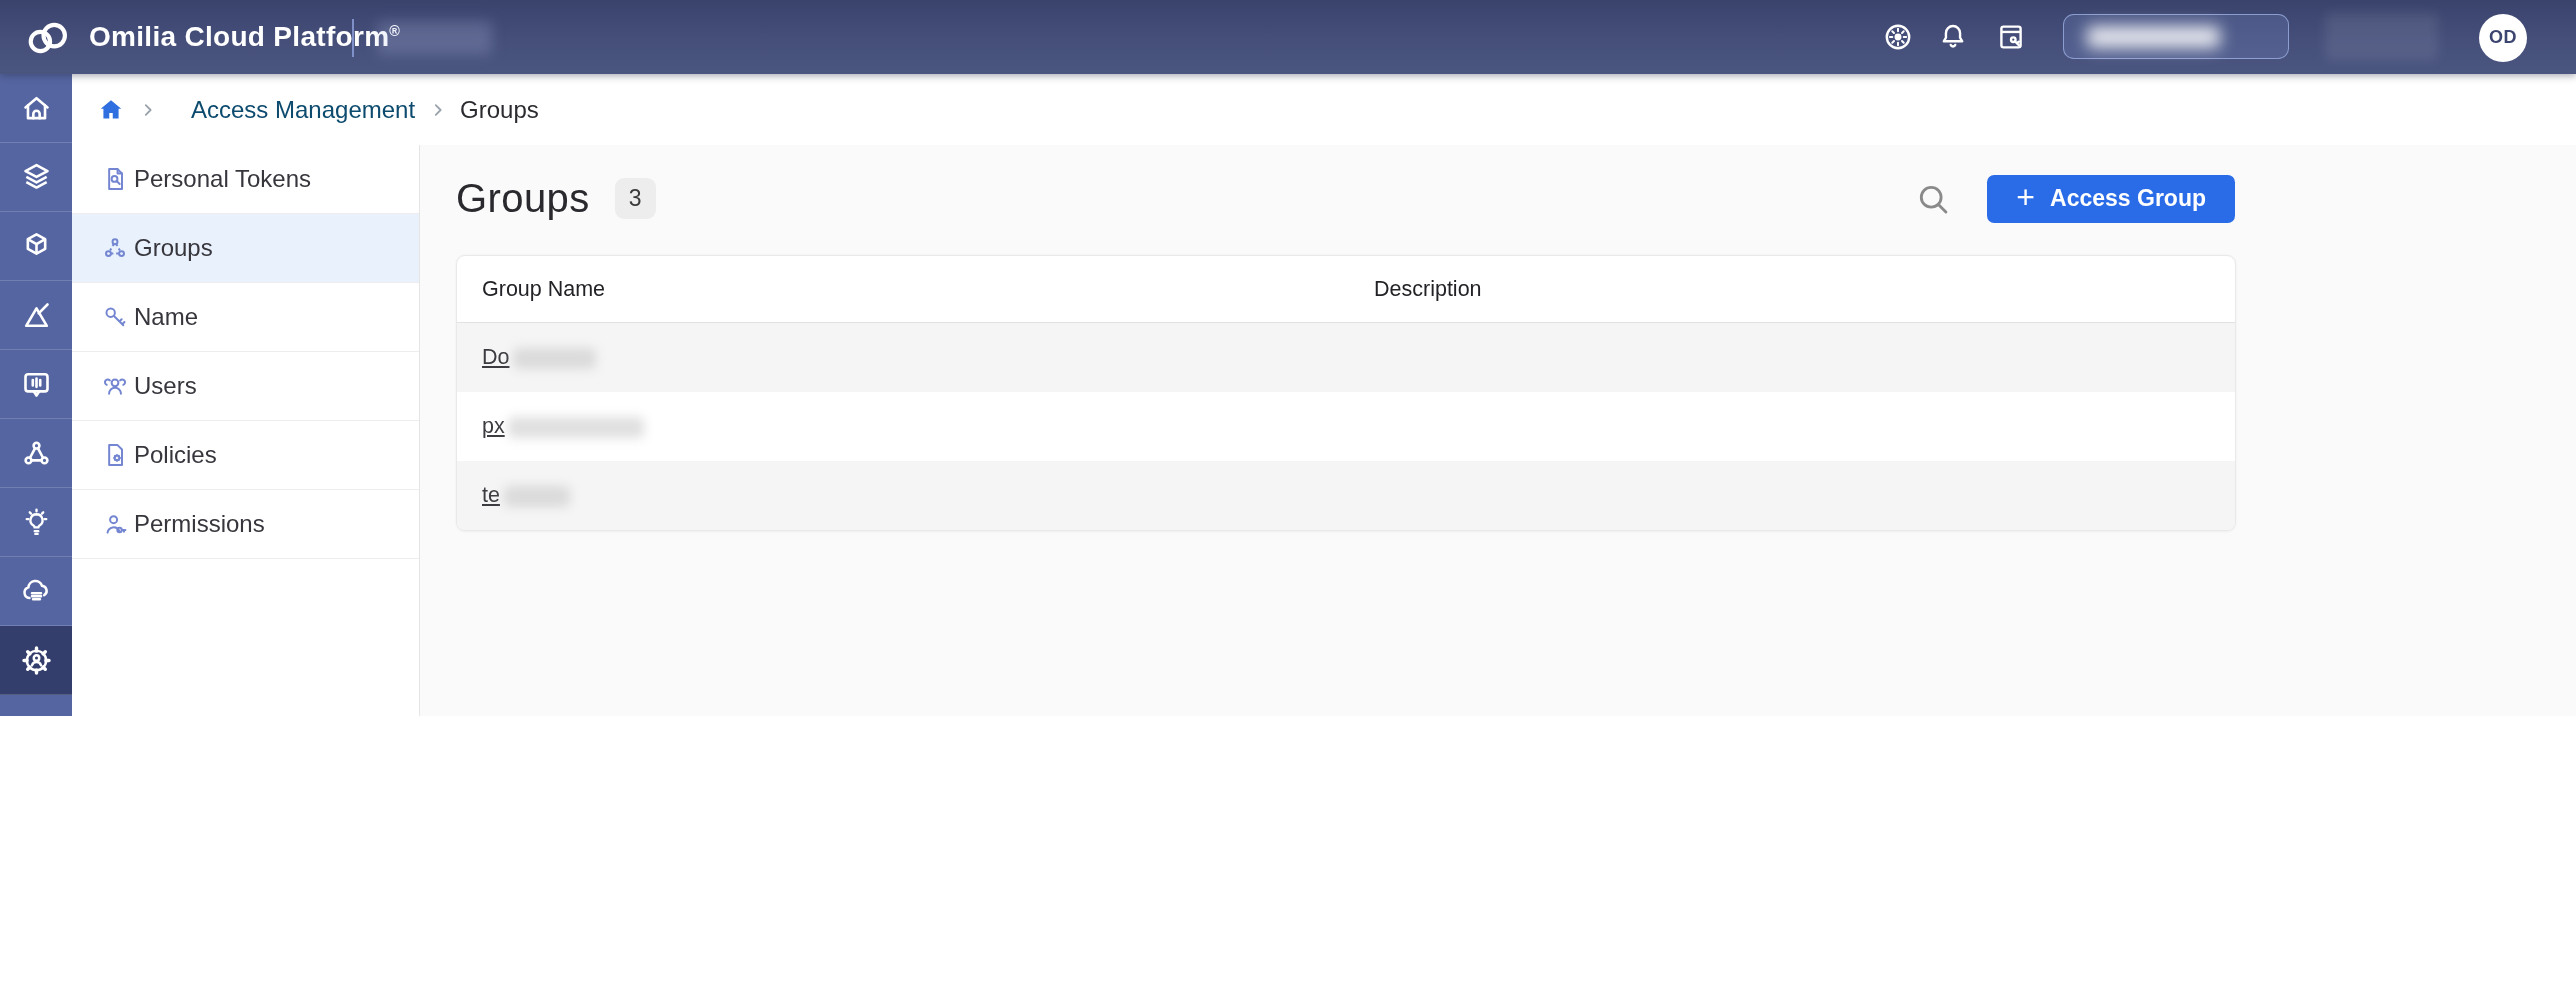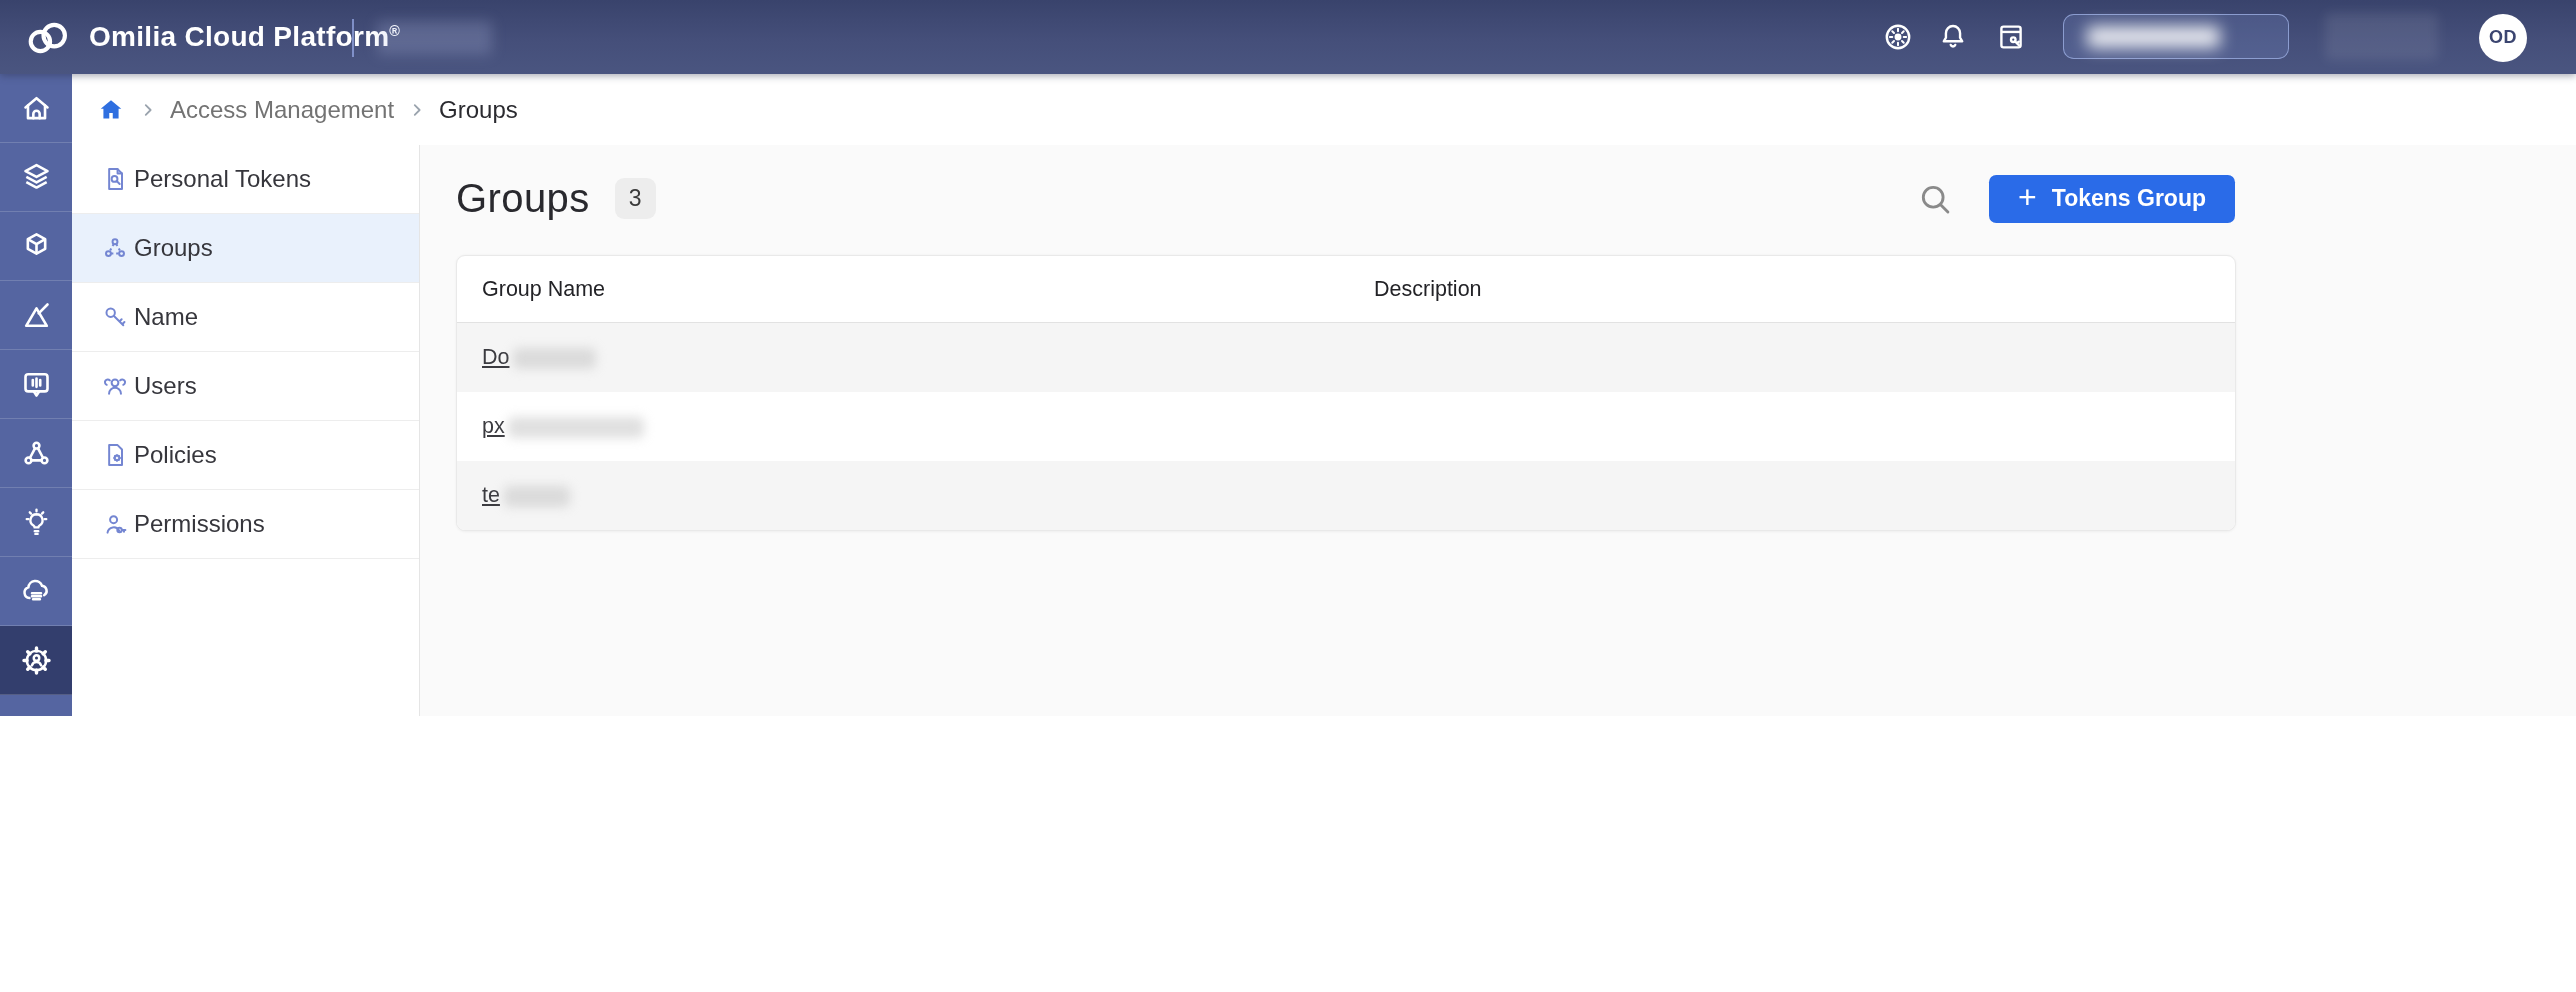--- a/index.html
+++ b/index.html
@@ -38,21 +38,21 @@
     border-bottom:0.9px solid rgba(255,255,255,.17);color:#fff;cursor:pointer;}
   .rail-item svg{width:33px;height:33px;}
   .rail-item.active{background:#333e6d;}
 
   
   .crumbbar{position:absolute;left:72px;top:74px;right:0;height:72px;background:#fff;
     border-bottom:0.9px solid #ececec;box-sizing:border-box;
     display:flex;align-items:center;padding-left:25px;gap:13.5px;font-size:24px;}
   .crumb-home{width:28px;height:28px;color:#2f6fe0;cursor:pointer;}
   .crumb-sep{width:18px;height:18px;color:#9aa3ad;}
-  .crumb-link{color:#737373;cursor:pointer;text-decoration:none;}
+  .crumb-link{color:#0c4a6e;cursor:pointer;text-decoration:none;margin-left:21px;}
   .crumb-current{color:#2b2b30;}
 
   
   .sidenav{position:absolute;left:72px;top:145px;width:348px;bottom:0;background:#fff;
     border-right:0.9px solid #e5e5e5;box-sizing:border-box;z-index:4;}
   .nav-item{height:69px;box-sizing:border-box;display:flex;align-items:center;gap:5px;
     padding-left:29px;border-bottom:0.9px solid #ededed;font-size:24px;color:#36363c;cursor:pointer;}
   .nav-item svg{width:28px;height:28px;color:#7486d2;flex:none;}
   .nav-item.active{background:#e9f1fc;}
 
@@ -300,21 +300,21 @@
       <span class="count-badge">3</span>
       <div class="head-right">
         <button class="search-btn">
           <svg viewBox="0 0 24 24" fill="none" stroke="currentColor" stroke-width="1.9" stroke-linecap="round">
             <circle cx="10.8" cy="10.8" r="6.6"></circle>
               <path d="M15.6 15.6l5 5"></path>
           </svg>
         </button>
         <button class="create-btn">
           <span class="create-plus">+</span>
-          <span>Tokens Group</span>
+          <span>Access Group</span>
         </button>
       </div>
     </div>
 
     <div class="table-card">
       <div class="t-head">
         <div class="t-cell">Group Name</div>
         <div class="t-cell">Description</div>
       </div>
       <div class="t-row odd">

